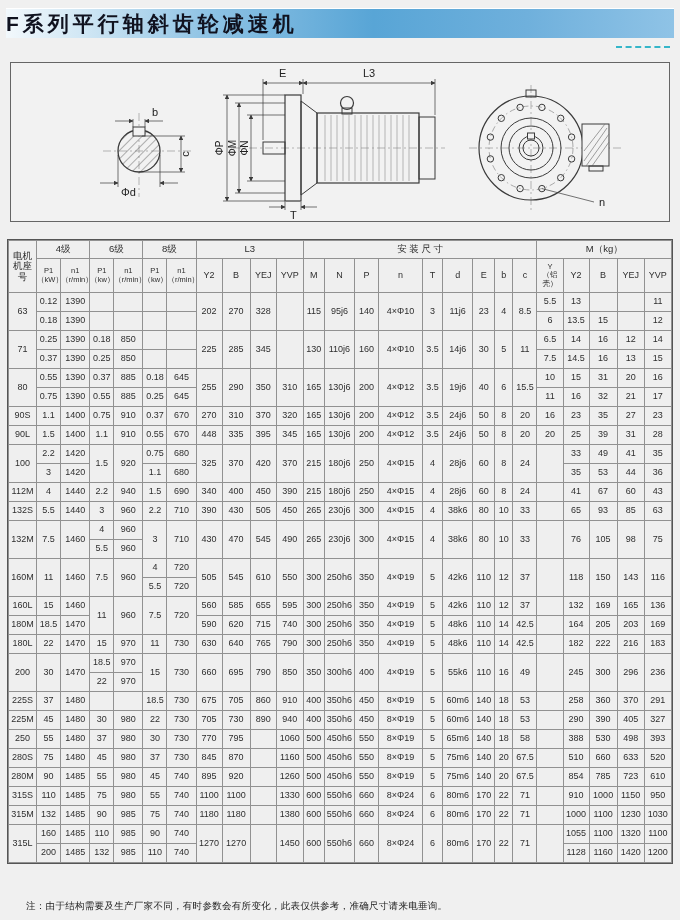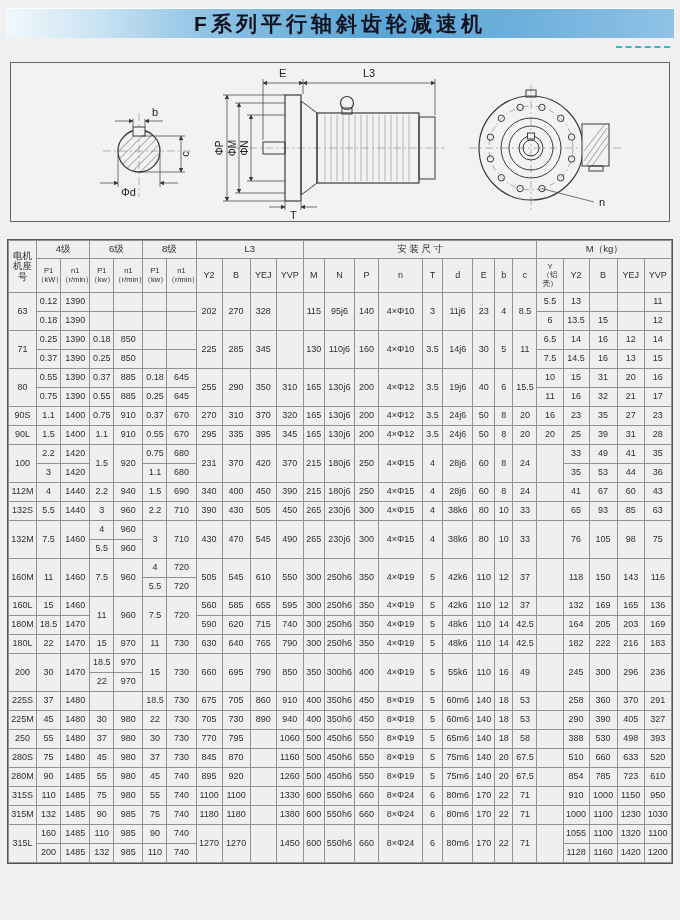--- a/index.html
+++ b/index.html
@@ -6,21 +6,21 @@
   html,body { margin:0; padding:0; }
   body {
     width:680px; height:920px; overflow:hidden; position:relative;
     background:#eef1f4;
     font-family:"Liberation Sans", sans-serif;
   }
   .page { position:absolute; left:0; top:0; width:680px; height:920px; background:#f0f0f0; }
   .titlebar {
     position:absolute; left:6px; top:8px; width:668px; height:30px;
     background:linear-gradient(90deg,#f2f8fc 0%,#cfe6f4 12%,#8fc3e4 30%,#58a5d6 55%,#6fb0dc 78%,#8fc3e6 100%);
-    display:flex; align-items:center; justify-content:center;
+    display:flex; align-items:center; justify-content:flex-start;
     border-top:1px solid #ffffff;
   }
   .title { font-size:21px; font-weight:bold; letter-spacing:4px; color:#10121f; }
   .teal-dashes { position:absolute; right:10px; top:46px; width:54px; height:0; border-top:2px dashed #35b6c9; }
   .drawingbox {
     position:absolute; left:10px; top:62px; width:660px; height:160px;
     border:1px solid #666; background:#f2f2f2;
   }
   svg text { font-family:"Liberation Sans", sans-serif; fill:#222; }
   table.spec {
@@ -379,21 +379,21 @@
           <td>23</td>
         </tr>
         <tr class="gs">
           <td>90L</td>
           <td>1.5</td>
           <td>1400</td>
           <td>1.1</td>
           <td>910</td>
           <td>0.55</td>
           <td>670</td>
-          <td>295</td>
+          <td>448</td>
           <td>335</td>
           <td>395</td>
           <td>345</td>
           <td>165</td>
           <td>130j6</td>
           <td>200</td>
           <td>4×Φ12</td>
           <td>3.5</td>
           <td>24j6</td>
           <td>50</td>
@@ -406,21 +406,21 @@
           <td>28</td>
         </tr>
         <tr class="gs">
           <td rowspan="2">100</td>
           <td>2.2</td>
           <td>1420</td>
           <td rowspan="2">1.5</td>
           <td rowspan="2">920</td>
           <td>0.75</td>
           <td>680</td>
-          <td rowspan="2">231</td>
+          <td rowspan="2">325</td>
           <td rowspan="2">370</td>
           <td rowspan="2">420</td>
           <td rowspan="2">370</td>
           <td rowspan="2">215</td>
           <td rowspan="2">180j6</td>
           <td rowspan="2">250</td>
           <td rowspan="2">4×Φ15</td>
           <td rowspan="2">4</td>
           <td rowspan="2">28j6</td>
           <td rowspan="2">60</td>
@@ -890,13 +890,14 @@
           <td>110</td>
           <td>740</td>
           <td>1128</td>
           <td>1160</td>
           <td>1420</td>
           <td>1200</td>
         </tr>
       </tbody>
   </table>
 
+  <div class="note">注：由于结构需要及生产厂家不同，有时参数会有所变化，此表仅供参考，准确尺寸请来电垂询。</div>
 </div>
 
 </body></html>

